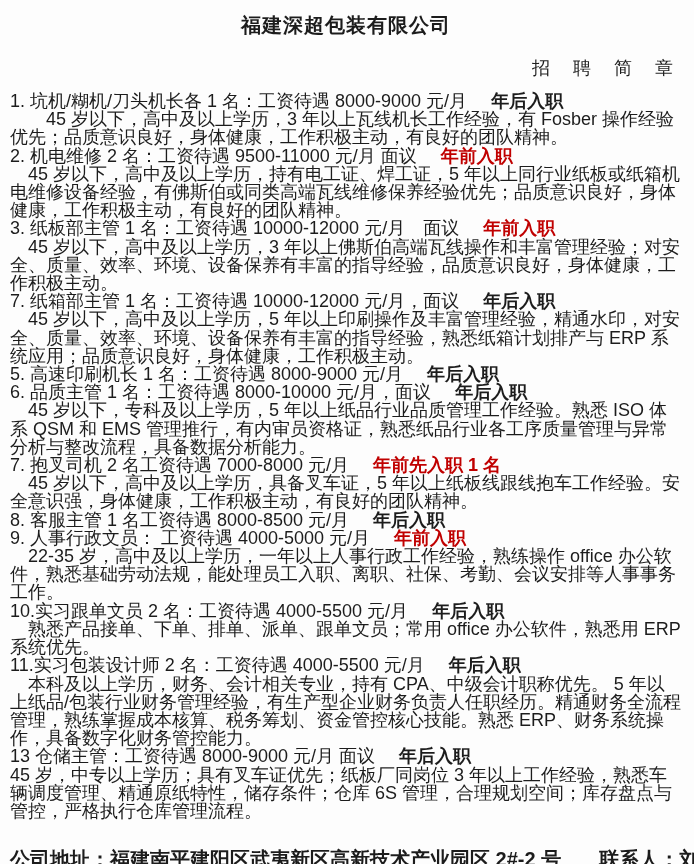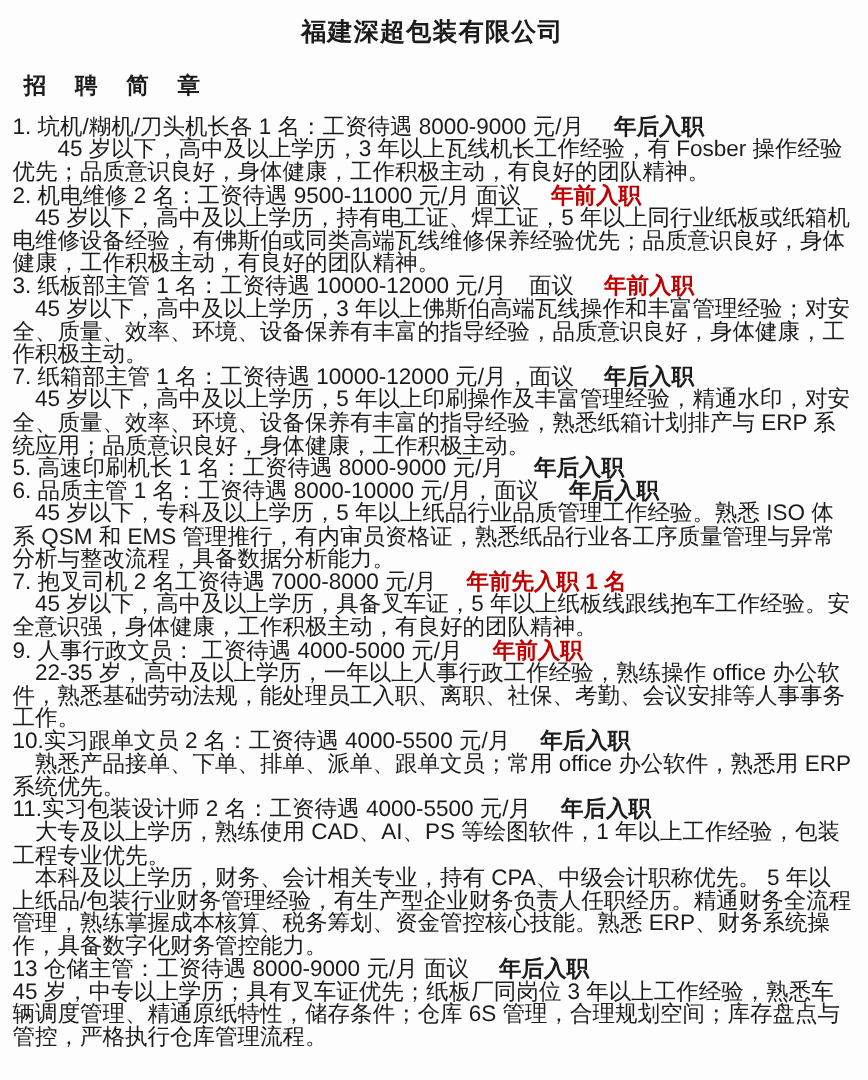--- a/index.html
+++ b/index.html
@@ -18,23 +18,23 @@
     padding: 6px 12px 0 10px;
   }
   .doc-title {
     text-align: center;
     font-size: 20px;
     font-weight: bold;
     margin: 6px 0 0 0;
     letter-spacing: 1px;
   }
   .doc-subtitle {
-    text-align: left;
+    text-align: right;
     font-size: 18px;
-    font-weight: bold;
+    font-weight: normal;
     letter-spacing: 9px;
     text-indent: 9px;
     margin: 17px 0 12px 0;
   }
   .jobs {
     font-size: 18px;
     line-height: 18.2px;
   }
   .job { margin: 0; }
   .job-title-line { white-space: normal; }
@@ -91,35 +91,35 @@
       <div class="job-title-line"><span class="job-title">6. 品质主管 1 名：工资待遇 8000-10000 元/月，面议</span><span class="job-status">年后入职</span></div>
       <div class="job-desc">　45 岁以下，专科及以上学历，5 年以上纸品行业品质管理工作经验。熟悉 ISO 体系 QSM 和 EMS 管理推行，有内审员资格证，熟悉纸品行业各工序质量管理与异常分析与整改流程，具备数据分析能力。</div>
     </div>
 
     <div class="job">
       <div class="job-title-line"><span class="job-title">7. 抱叉司机 2 名工资待遇 7000-8000 元/月</span><span class="job-status red">年前先入职 1 名</span></div>
       <div class="job-desc">　45 岁以下，高中及以上学历，具备叉车证，5 年以上纸板线跟线抱车工作经验。安全意识强，身体健康，工作积极主动，有良好的团队精神。</div>
     </div>
 
     <div class="job">
+      <div class="job-title-line"><span class="job-title">8. 客服主管 1 名工资待遇 8000-8500 元/月</span><span class="job-status">年后入职</span></div>
     </div>
 
     <div class="job">
       <div class="job-title-line"><span class="job-title">9. 人事行政文员： 工资待遇 4000-5000 元/月</span><span class="job-status red">年前入职</span></div>
       <div class="job-desc">　22-35 岁，高中及以上学历，一年以上人事行政工作经验，熟练操作 office 办公软件，熟悉基础劳动法规，能处理员工入职、离职、社保、考勤、会议安排等人事事务工作。</div>
     </div>
 
     <div class="job">
       <div class="job-title-line"><span class="job-title">10.实习跟单文员 2 名：工资待遇 4000-5500 元/月</span><span class="job-status">年后入职</span></div>
       <div class="job-desc">　熟悉产品接单、下单、排单、派单、跟单文员；常用 office 办公软件，熟悉用 ERP 系统优先。</div>
     </div>
 
     <div class="job">
       <div class="job-title-line"><span class="job-title">11.实习包装设计师 2 名：工资待遇 4000-5500 元/月</span><span class="job-status">年后入职</span></div>
-      <div class="job-desc">　大专及以上学历，熟练使用 CAD、AI、PS 等绘图软件，1 年以上工作经验，包装工程专业优先。</div>
     </div>
 
     <div class="job">
       <div class="job-desc">　本科及以上学历，财务、会计相关专业，持有 CPA、中级会计职称优先。 5 年以上纸品/包装行业财务管理经验，有生产型企业财务负责人任职经历。精通财务全流程管理，熟练掌握成本核算、税务筹划、资金管控核心技能。熟悉 ERP、财务系统操作，具备数字化财务管控能力。</div>
     </div>
 
     <div class="job">
       <div class="job-title-line"><span class="job-title">13 仓储主管：工资待遇 8000-9000 元/月 面议</span><span class="job-status">年后入职</span></div>
       <div class="job-desc">45 岁，中专以上学历；具有叉车证优先；纸板厂同岗位 3 年以上工作经验，熟悉车辆调度管理、精通原纸特性，储存条件；仓库 6S 管理，合理规划空间；库存盘点与管控，严格执行仓库管理流程。</div>
     </div>

